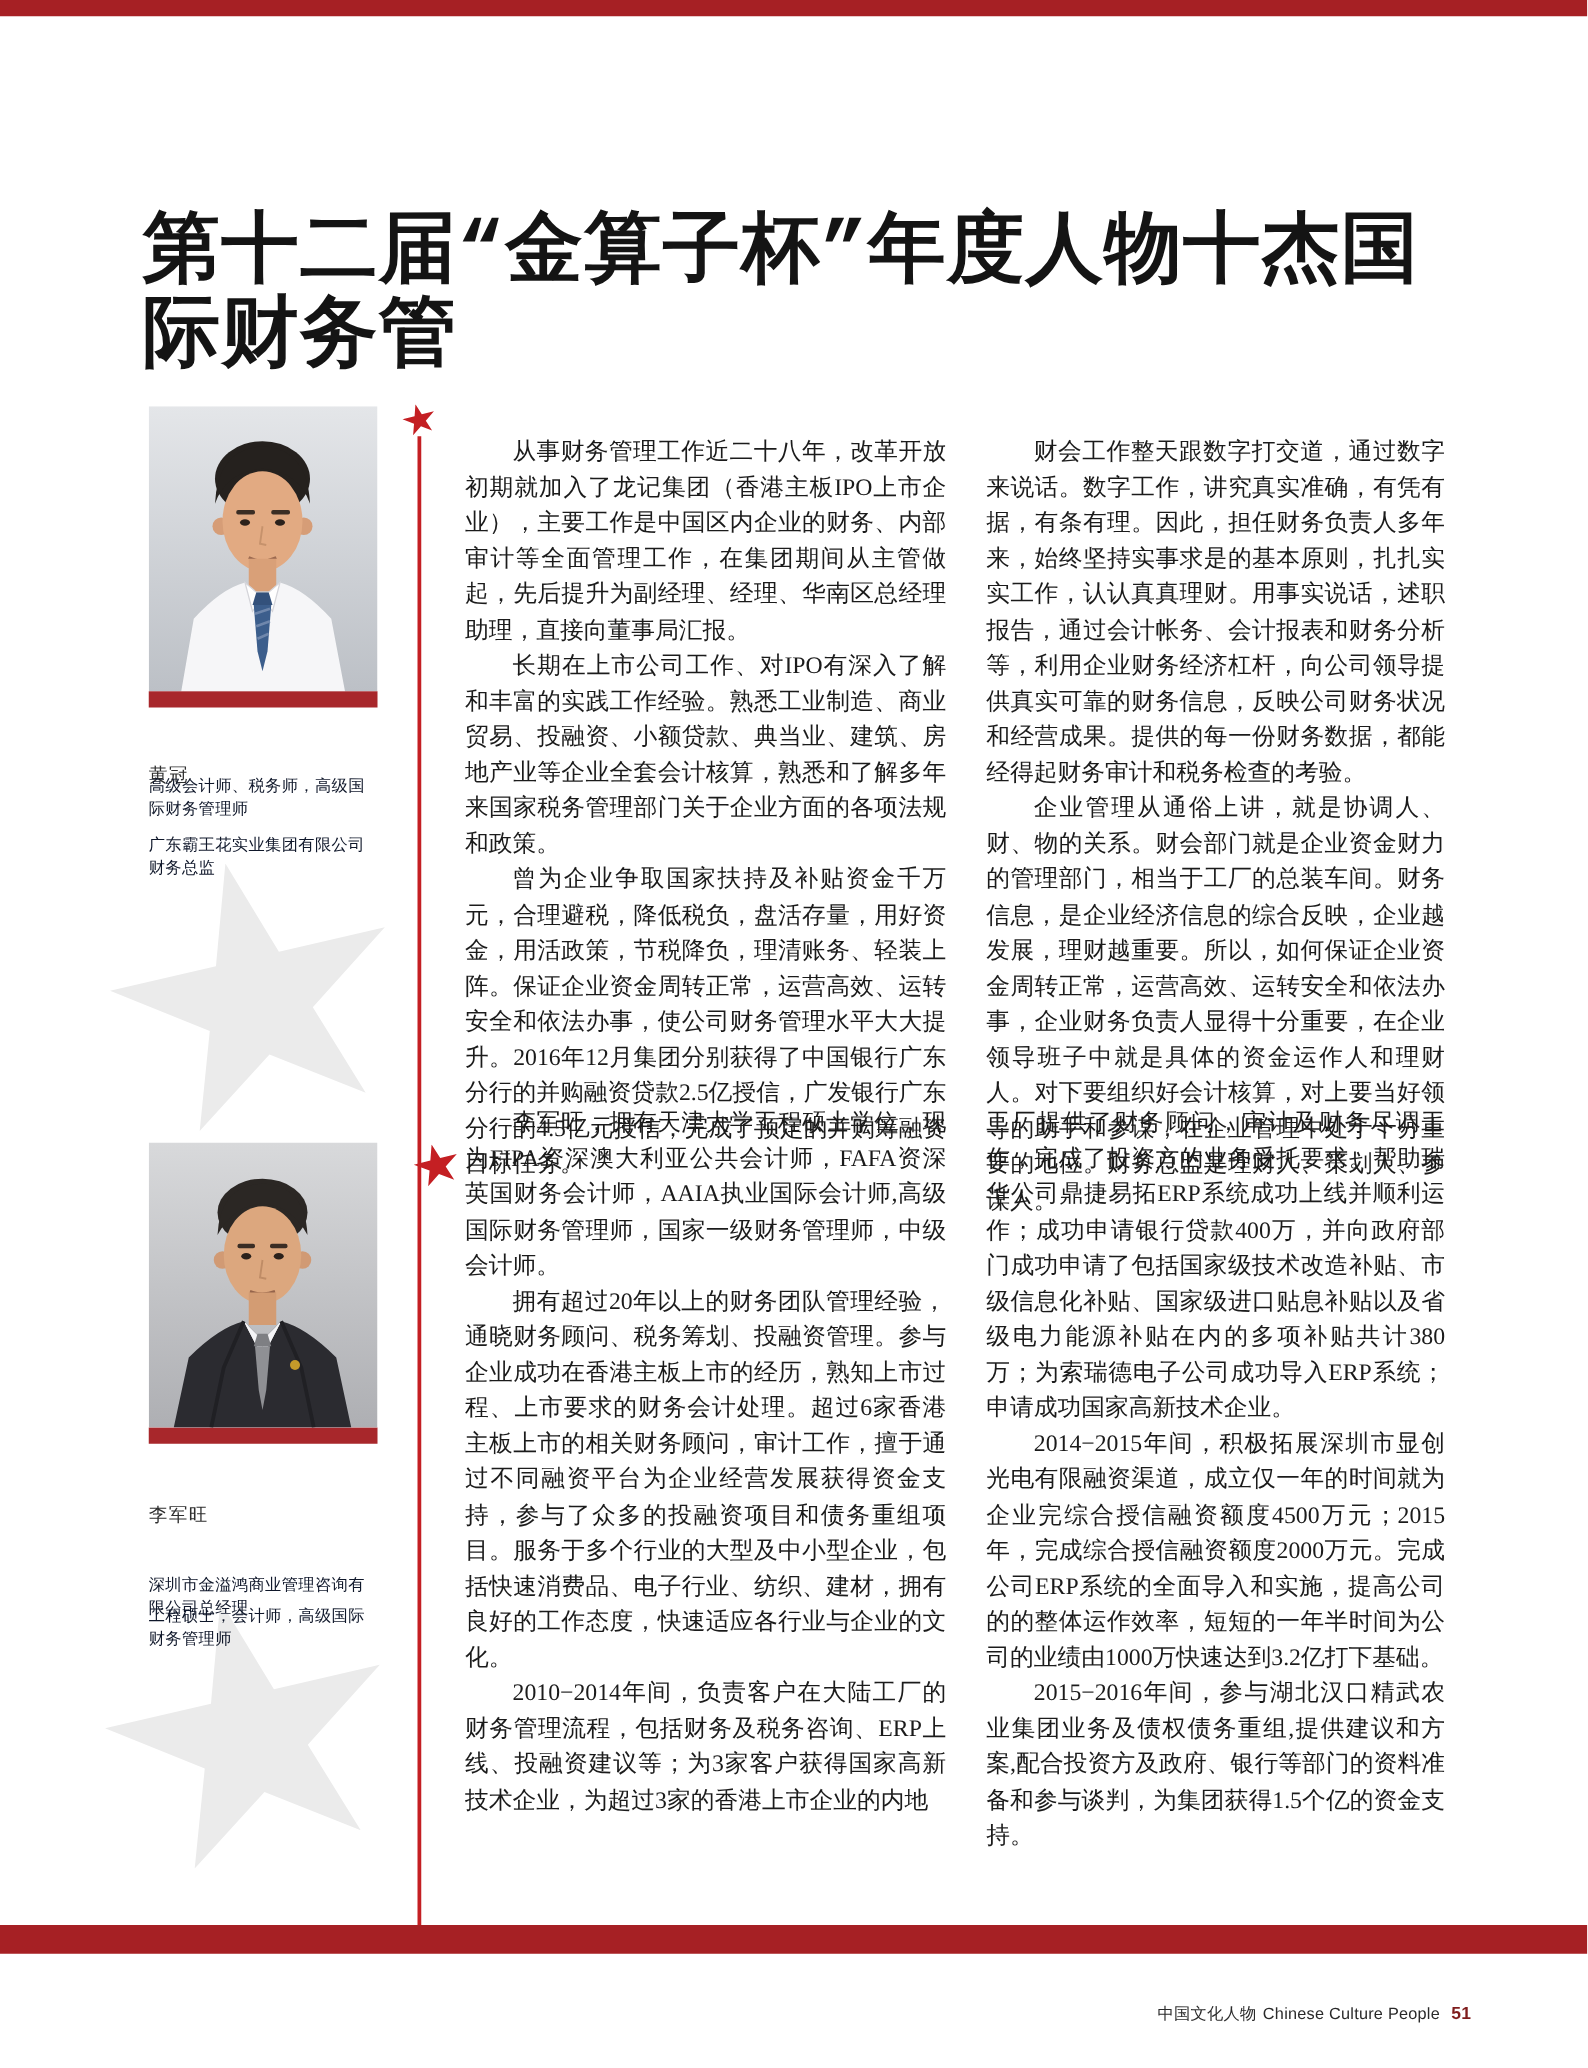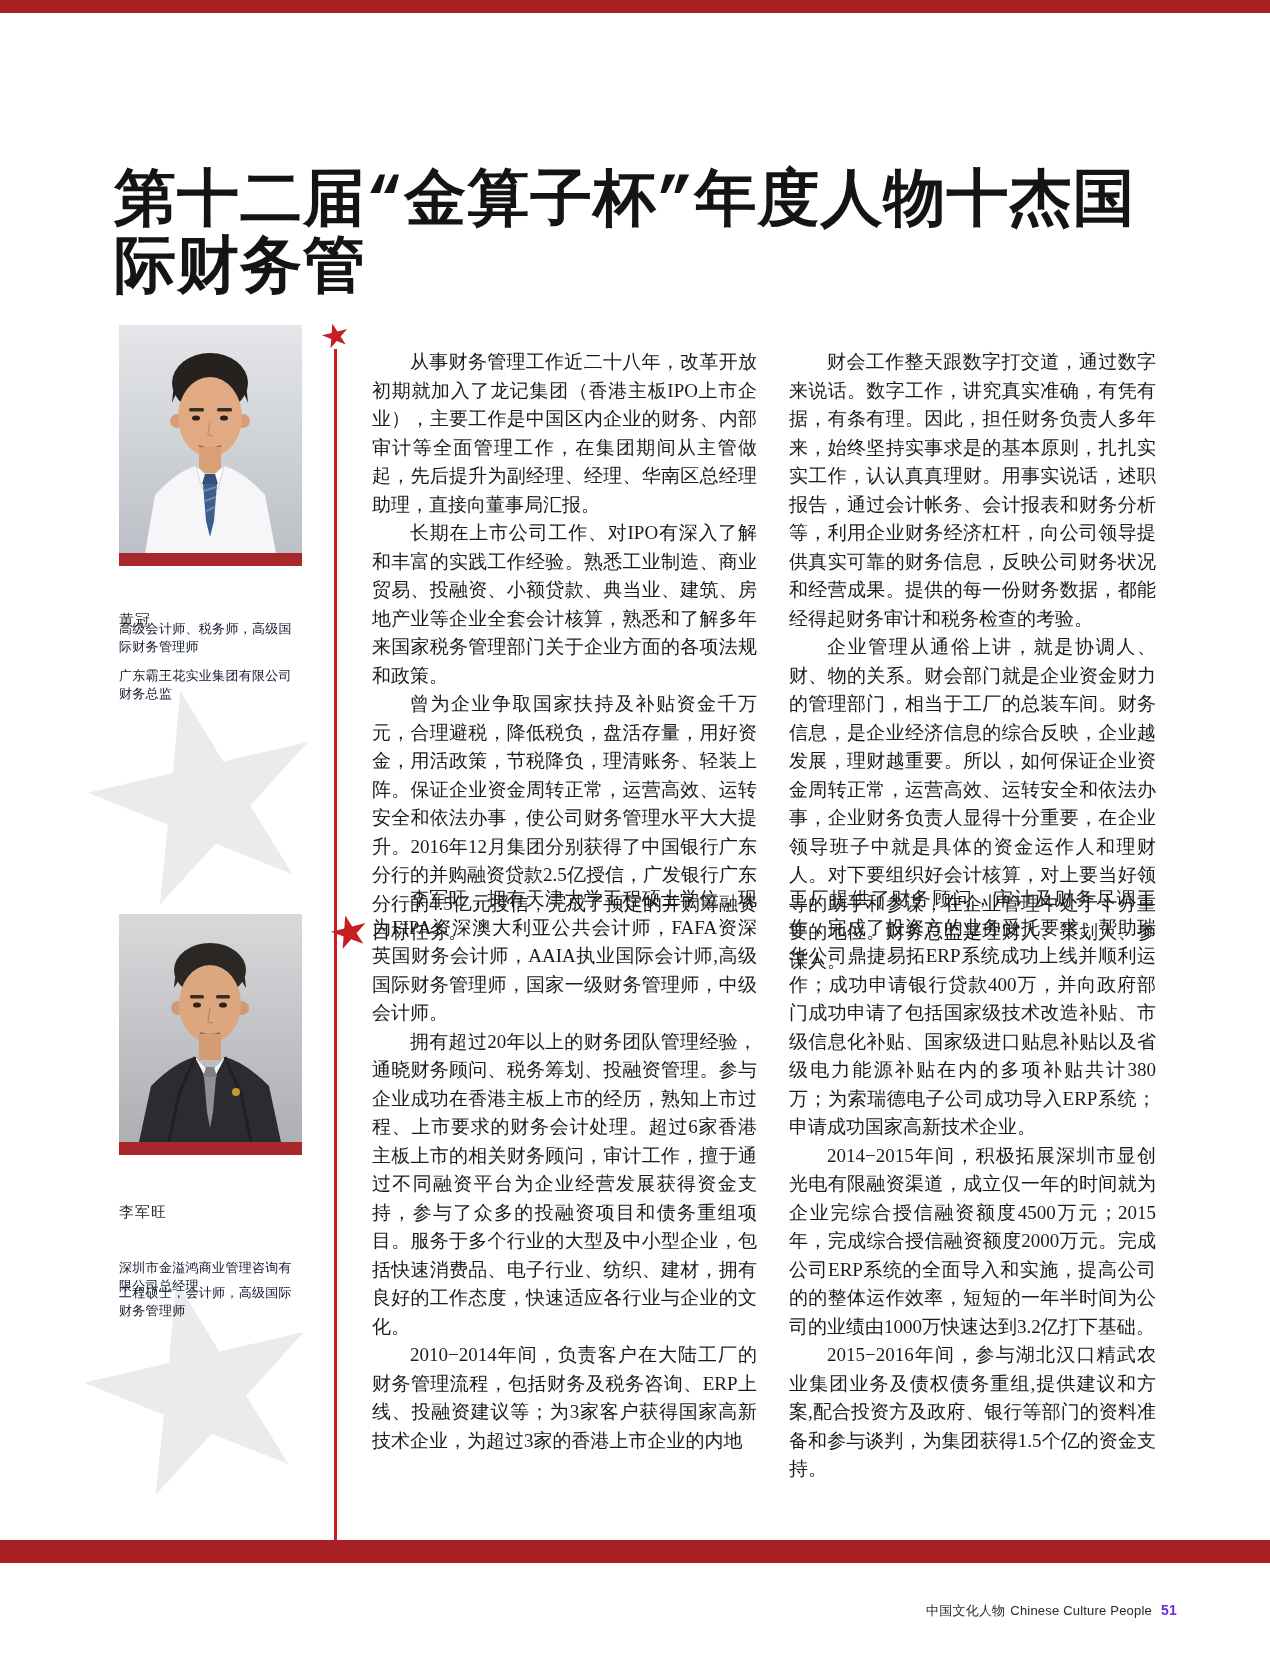--- a/index.html
+++ b/index.html
@@ -43,21 +43,21 @@
     text-align:justify;z-index:1;}
   .c-left{left:372px;width:385px;}
   .c-right{left:789px;width:367px;}
   .r1{top:320px;margin-top:28px;}
   .r2{top:885px;}
   .bcol p{margin:0;text-indent:2em;}
   .bcol p.no-indent{text-indent:0;}
   .footer{position:absolute;right:93px;top:1602px;z-index:2;
     font-family:"Liberation Sans","DejaVu Sans",sans-serif;
     font-size:13px;color:#2a2a2a;letter-spacing:.2px;}
-  .footer .pg{font-weight:700;margin-left:9px;font-size:14px;color:#6d28d9;}
+  .footer .pg{font-weight:700;margin-left:9px;font-size:14px;color:#7f1d1d;}
   .footer .en{margin-left:5px;margin-top:16px;}
 </style>
 </head>
 <body>
 
 <div class="page" style="--accent: #c41f23; --bar: #a62024; --strip: #a8272b;">
 
   <div class="hbar topbar"></div>
 
   <h1 class="page-title"><span>第十二届“金算子杯”年度人物十杰国际财务管</span><br></h1>

